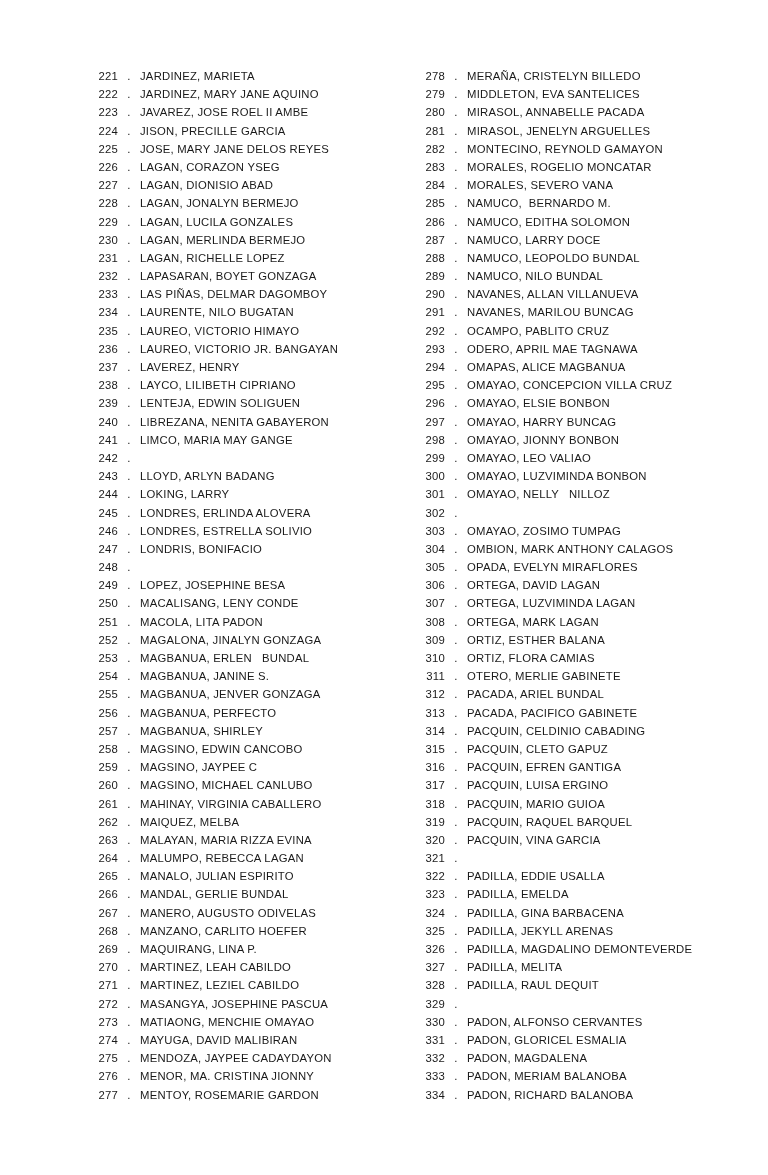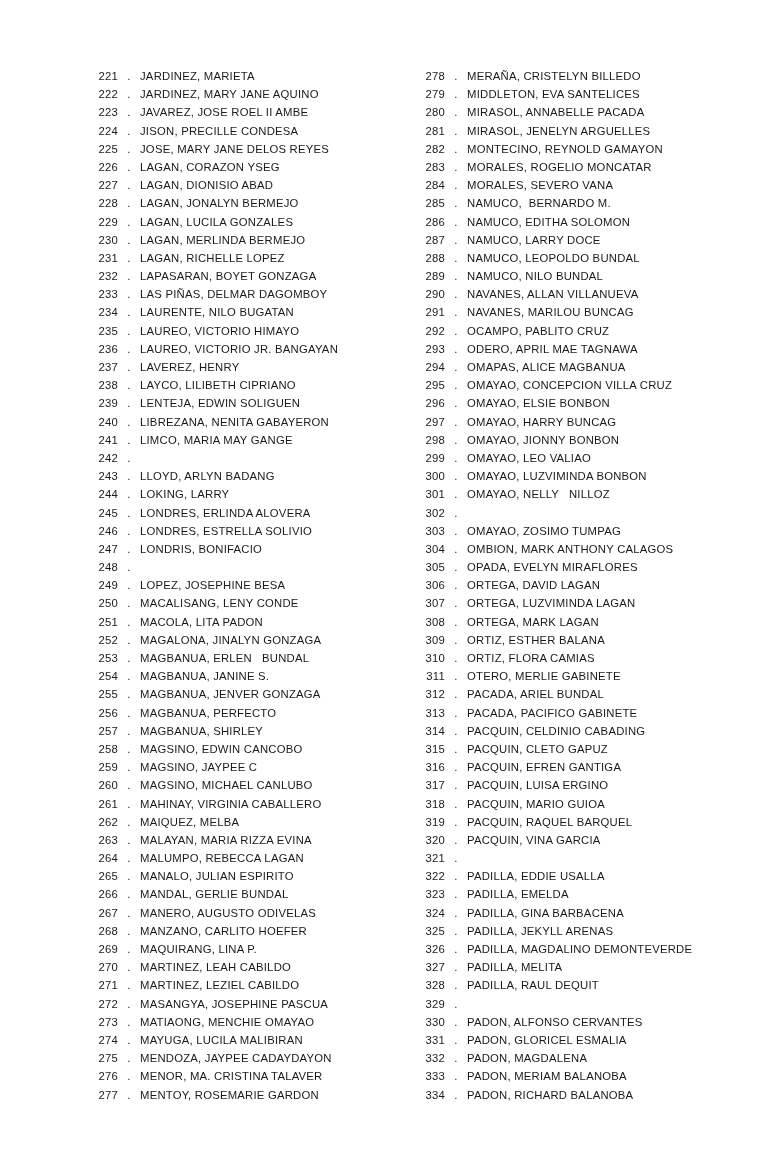--- a/index.html
+++ b/index.html
@@ -70,21 +70,21 @@
 </style>
 </head>
 <body style="background: rgb(255, 255, 255); color: rgb(26, 26, 26);">
 
 <div class="page" style="background: rgb(255, 255, 255);">
   <div class="columns">
     <div class="column column--left">
         <div class="entry"><span class="entry-number">221</span><span class="entry-dot">.</span><span class="entry-name">JARDINEZ, MARIETA</span></div>
         <div class="entry"><span class="entry-number">222</span><span class="entry-dot">.</span><span class="entry-name">JARDINEZ, MARY JANE AQUINO</span></div>
         <div class="entry"><span class="entry-number">223</span><span class="entry-dot">.</span><span class="entry-name">JAVAREZ, JOSE ROEL II AMBE</span></div>
-        <div class="entry"><span class="entry-number">224</span><span class="entry-dot">.</span><span class="entry-name">JISON, PRECILLE CONDESA</span></div>
+        <div class="entry"><span class="entry-number">224</span><span class="entry-dot">.</span><span class="entry-name">JISON, PRECILLE GARCIA</span></div>
         <div class="entry"><span class="entry-number">225</span><span class="entry-dot">.</span><span class="entry-name">JOSE, MARY JANE DELOS REYES</span></div>
         <div class="entry"><span class="entry-number">226</span><span class="entry-dot">.</span><span class="entry-name">LAGAN, CORAZON YSEG</span></div>
         <div class="entry"><span class="entry-number">227</span><span class="entry-dot">.</span><span class="entry-name">LAGAN, DIONISIO ABAD</span></div>
         <div class="entry"><span class="entry-number">228</span><span class="entry-dot">.</span><span class="entry-name">LAGAN, JONALYN BERMEJO</span></div>
         <div class="entry"><span class="entry-number">229</span><span class="entry-dot">.</span><span class="entry-name">LAGAN, LUCILA GONZALES</span></div>
         <div class="entry"><span class="entry-number">230</span><span class="entry-dot">.</span><span class="entry-name">LAGAN, MERLINDA BERMEJO</span></div>
         <div class="entry"><span class="entry-number">231</span><span class="entry-dot">.</span><span class="entry-name">LAGAN, RICHELLE LOPEZ</span></div>
         <div class="entry"><span class="entry-number">232</span><span class="entry-dot">.</span><span class="entry-name">LAPASARAN, BOYET GONZAGA</span></div>
         <div class="entry"><span class="entry-number">233</span><span class="entry-dot">.</span><span class="entry-name">LAS PIÑAS, DELMAR DAGOMBOY</span></div>
         <div class="entry"><span class="entry-number">234</span><span class="entry-dot">.</span><span class="entry-name">LAURENTE, NILO BUGATAN</span></div>
@@ -120,23 +120,23 @@
         <div class="entry"><span class="entry-number">264</span><span class="entry-dot">.</span><span class="entry-name">MALUMPO, REBECCA LAGAN</span></div>
         <div class="entry"><span class="entry-number">265</span><span class="entry-dot">.</span><span class="entry-name">MANALO, JULIAN ESPIRITO</span></div>
         <div class="entry"><span class="entry-number">266</span><span class="entry-dot">.</span><span class="entry-name">MANDAL, GERLIE BUNDAL</span></div>
         <div class="entry"><span class="entry-number">267</span><span class="entry-dot">.</span><span class="entry-name">MANERO, AUGUSTO ODIVELAS</span></div>
         <div class="entry"><span class="entry-number">268</span><span class="entry-dot">.</span><span class="entry-name">MANZANO, CARLITO HOEFER</span></div>
         <div class="entry"><span class="entry-number">269</span><span class="entry-dot">.</span><span class="entry-name">MAQUIRANG, LINA P.</span></div>
         <div class="entry"><span class="entry-number">270</span><span class="entry-dot">.</span><span class="entry-name">MARTINEZ, LEAH CABILDO</span></div>
         <div class="entry"><span class="entry-number">271</span><span class="entry-dot">.</span><span class="entry-name">MARTINEZ, LEZIEL CABILDO</span></div>
         <div class="entry"><span class="entry-number">272</span><span class="entry-dot">.</span><span class="entry-name">MASANGYA, JOSEPHINE PASCUA</span></div>
         <div class="entry"><span class="entry-number">273</span><span class="entry-dot">.</span><span class="entry-name">MATIAONG, MENCHIE OMAYAO</span></div>
-        <div class="entry"><span class="entry-number">274</span><span class="entry-dot">.</span><span class="entry-name">MAYUGA, LUCILA MALIBIRAN</span></div>
+        <div class="entry"><span class="entry-number">274</span><span class="entry-dot">.</span><span class="entry-name">MAYUGA, DAVID MALIBIRAN</span></div>
         <div class="entry"><span class="entry-number">275</span><span class="entry-dot">.</span><span class="entry-name">MENDOZA, JAYPEE CADAYDAYON</span></div>
-        <div class="entry"><span class="entry-number">276</span><span class="entry-dot">.</span><span class="entry-name">MENOR, MA. CRISTINA TALAVER</span></div>
+        <div class="entry"><span class="entry-number">276</span><span class="entry-dot">.</span><span class="entry-name">MENOR, MA. CRISTINA JIONNY</span></div>
         <div class="entry"><span class="entry-number">277</span><span class="entry-dot">.</span><span class="entry-name">MENTOY, ROSEMARIE GARDON</span></div>
       </div>
     <div class="column column--right">
         <div class="entry"><span class="entry-number">278</span><span class="entry-dot">.</span><span class="entry-name">MERAÑA, CRISTELYN BILLEDO</span></div>
         <div class="entry"><span class="entry-number">279</span><span class="entry-dot">.</span><span class="entry-name">MIDDLETON, EVA SANTELICES</span></div>
         <div class="entry"><span class="entry-number">280</span><span class="entry-dot">.</span><span class="entry-name">MIRASOL, ANNABELLE PACADA</span></div>
         <div class="entry"><span class="entry-number">281</span><span class="entry-dot">.</span><span class="entry-name">MIRASOL, JENELYN ARGUELLES</span></div>
         <div class="entry"><span class="entry-number">282</span><span class="entry-dot">.</span><span class="entry-name">MONTECINO, REYNOLD GAMAYON</span></div>
         <div class="entry"><span class="entry-number">283</span><span class="entry-dot">.</span><span class="entry-name">MORALES, ROGELIO MONCATAR</span></div>
         <div class="entry"><span class="entry-number">284</span><span class="entry-dot">.</span><span class="entry-name">MORALES, SEVERO VANA</span></div>

